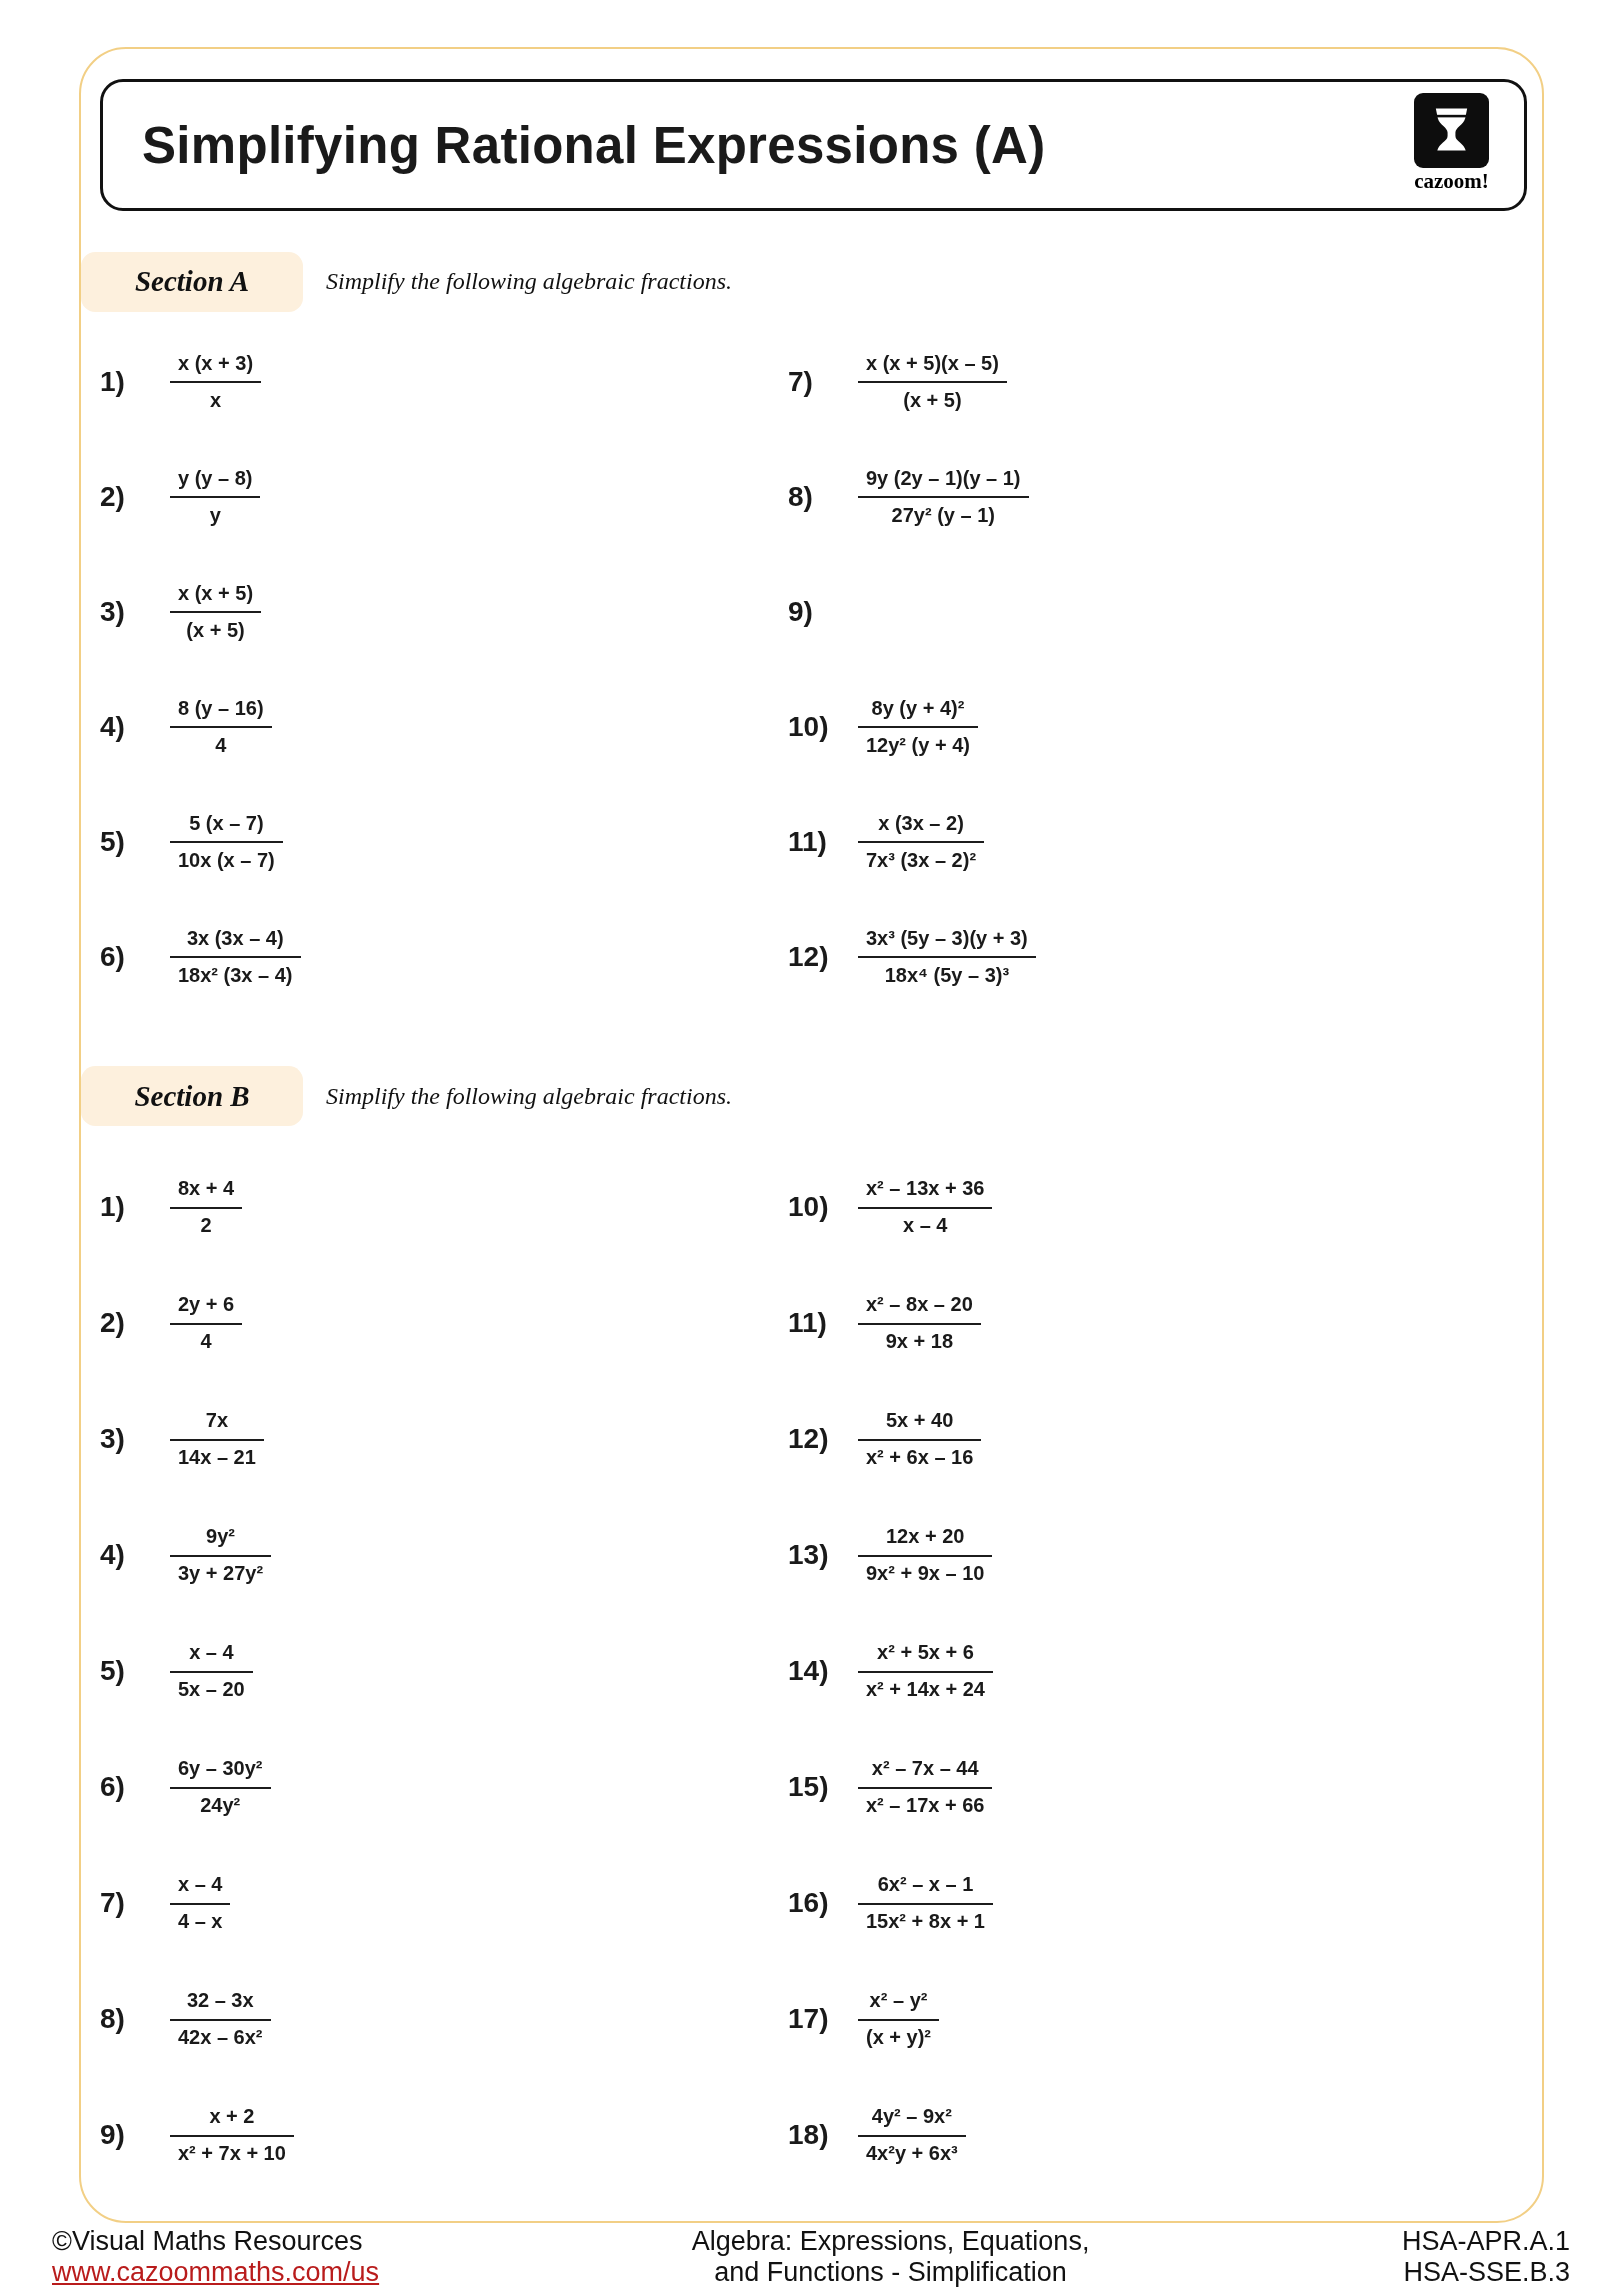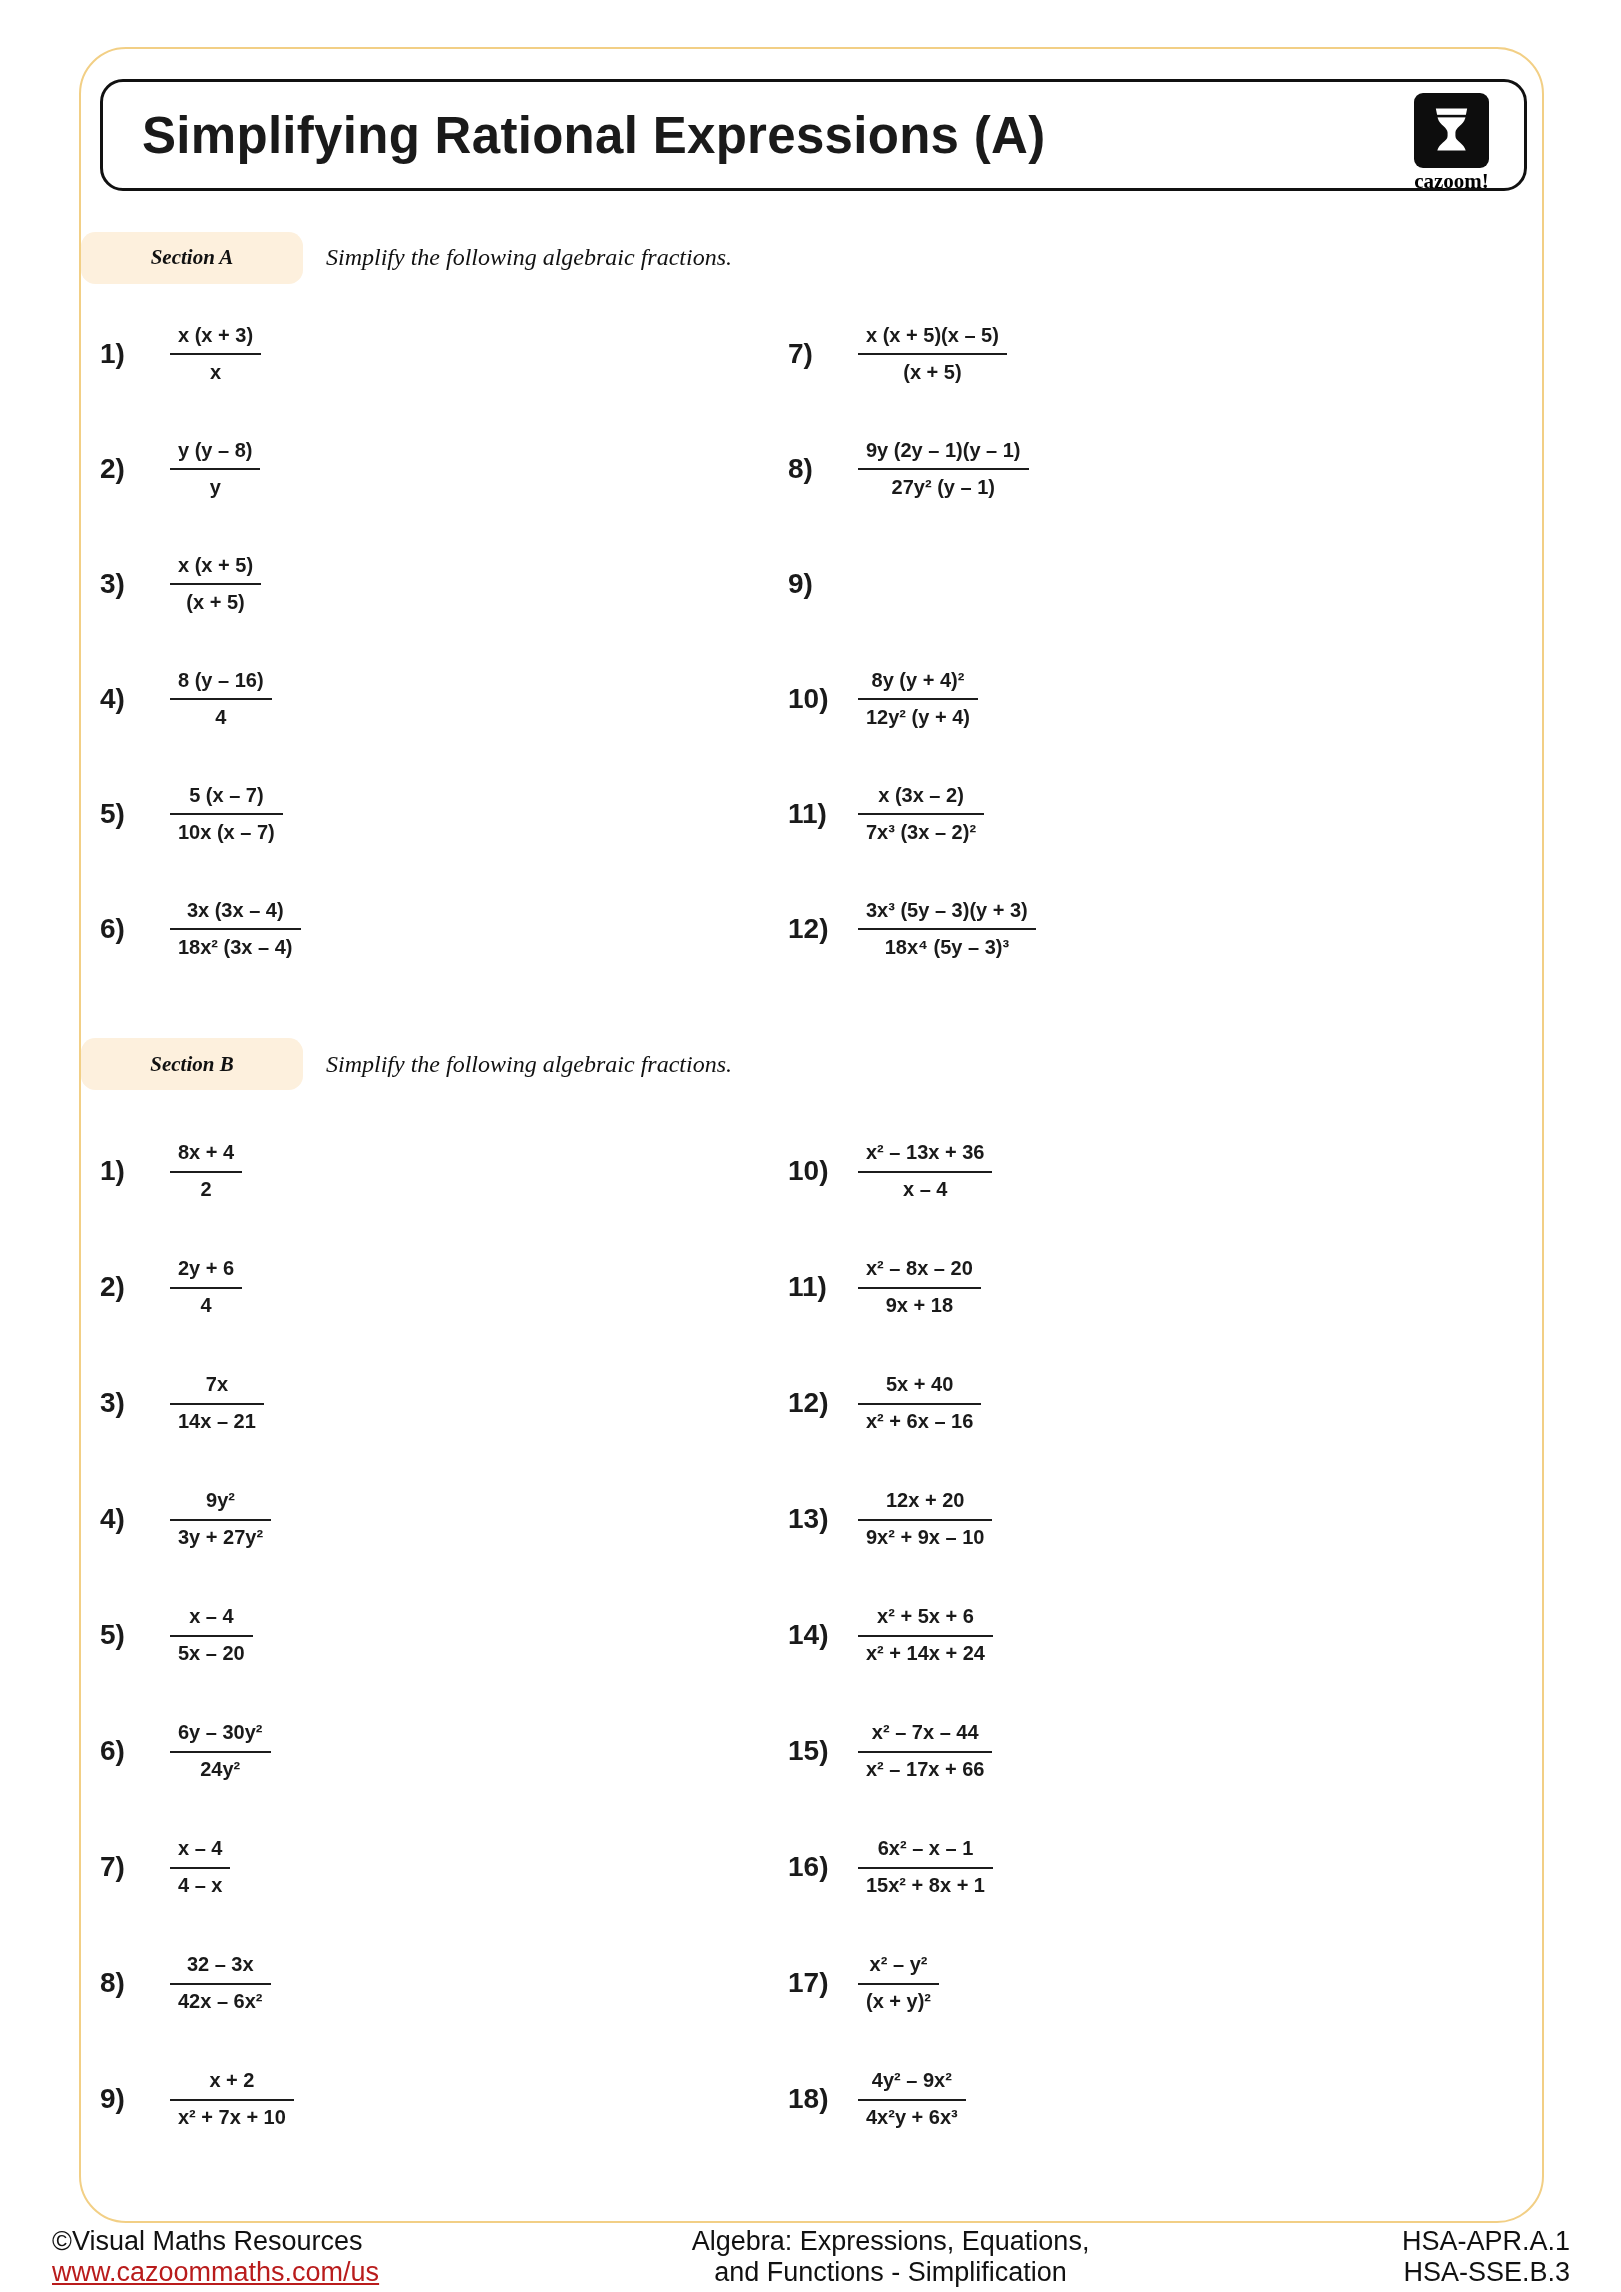--- a/index.html
+++ b/index.html
@@ -16,21 +16,21 @@
     width: 1465px; height: 2176px;
     border: 2.7px solid #f2cf85;
     border-radius: 47px;
     pointer-events: none;
   }
   .content { position: absolute; left: 0; top: 0; width: 1622px; }
 
   
   .header-box {
     margin: 79px 95px 16px 100px;
-    height: 112px;
+    height: 132px;
     border: 3.6px solid #111111;
     border-radius: 23px;
     display: flex; align-items: center;
     position: relative;
     background: #ffffff;
   }
   .title {
     font-size: 51px; font-weight: bold;
     padding-left: 39px; letter-spacing: 0.3px;
   }
@@ -46,21 +46,21 @@
 
   
   .section-header { display: flex; align-items: center; margin-left: 81px; }
   .section-header.a { margin-top: 41px; }
   .section-header.b { margin-top: 52px; }
   .pill {
     background: #fdf0dd; border-radius: 14.3px;
     min-width: 222px; padding: 13.4px 27px;
     text-align: center;
     font-family: "Liberation Serif", "DejaVu Serif", serif;
-    font-style: italic; font-weight: bold; font-size: 21px;
+    font-style: italic; font-weight: bold; font-size: 29px;
     color: #111;
   }
   .instruction {
     font-family: "Liberation Serif", "DejaVu Serif", serif;
     font-style: italic; font-size: 24px;
     margin-left: 23px; color: #111;
   }
 
   
   .problems {

